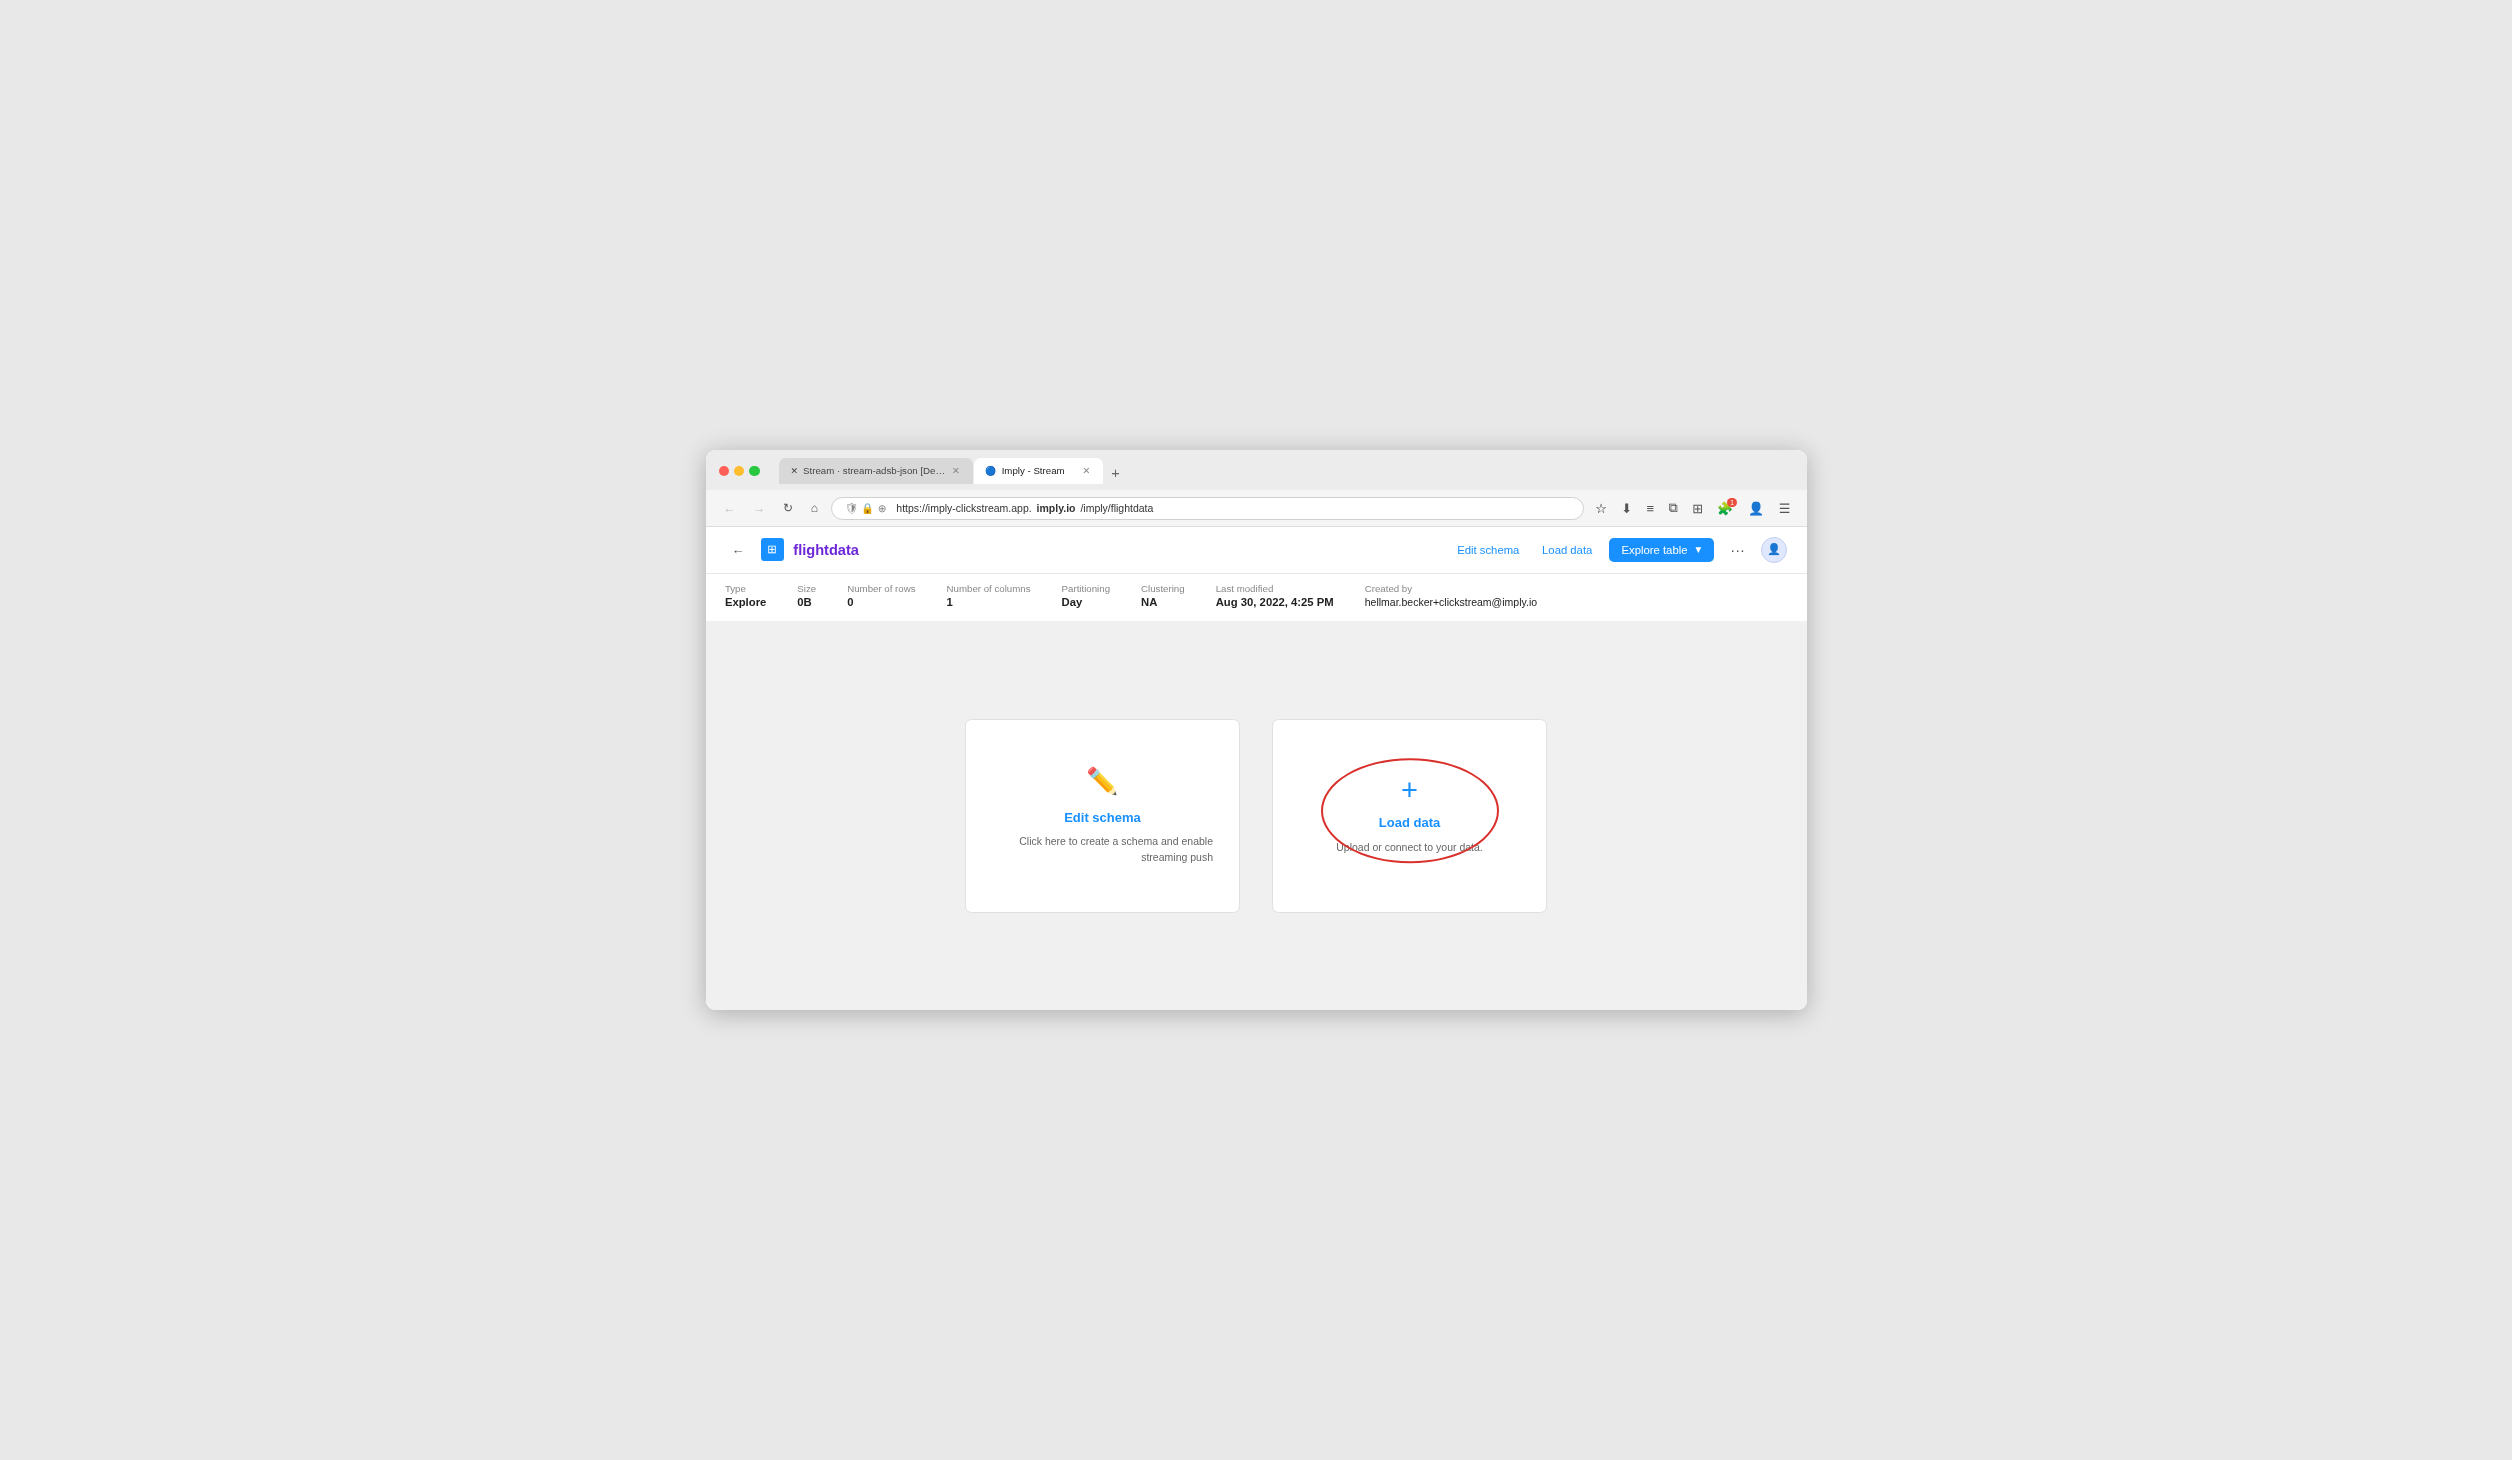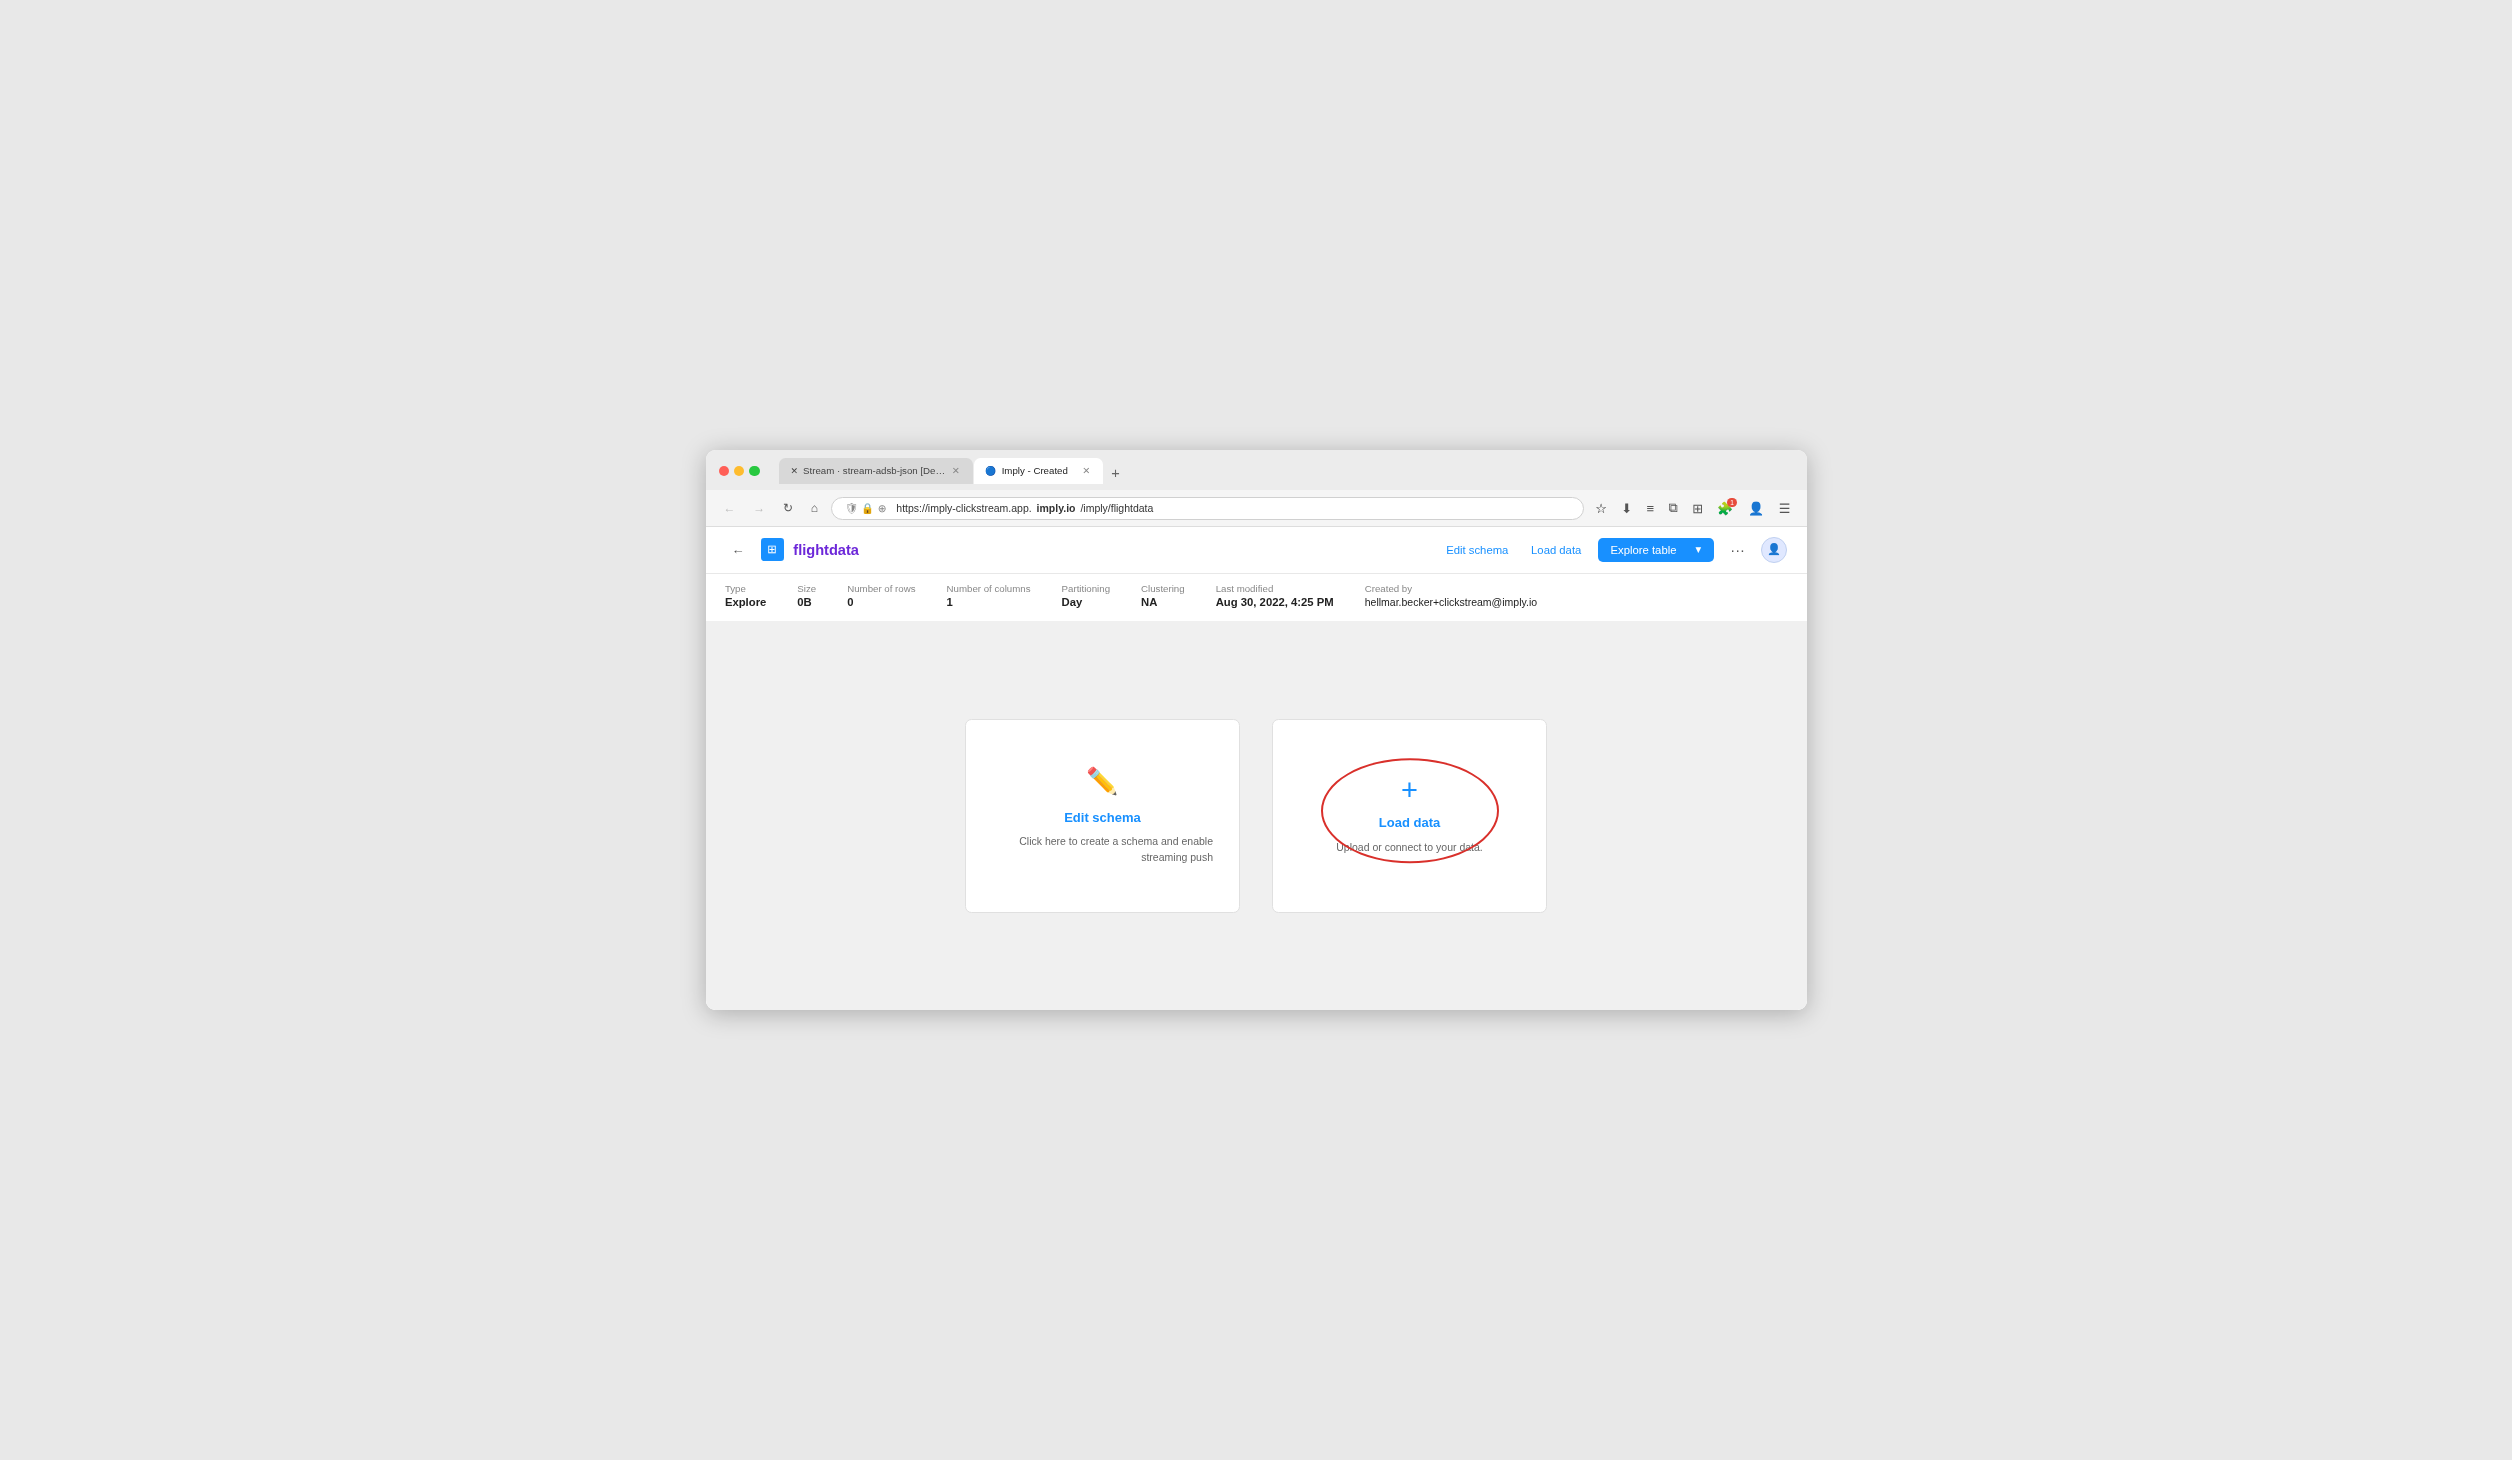--- a/index.html
+++ b/index.html
@@ -204,21 +204,21 @@
     .btn-primary {
       background: #1890ff;
       color: #fff;
       border: none;
       padding: 5.7px 13px;
       border-radius: 4.9px;
       font-size: 11.3px;
       cursor: pointer;
       display: flex;
       align-items: center;
-      gap: 19px;
+      gap: 8px;
     }
     .btn-more {
       background: none;
       border: none;
       font-size: 14.6px;
       color: #555;
       cursor: pointer;
       padding: 4.9px 6.5px;
       border-radius: 3.2px;
     }
@@ -332,21 +332,21 @@
         <div class="traffic-light tl-green"></div>
       </div>
       <div class="tabs-row">
         <div class="tab">
           <span class="tab-icon">✕</span>
           <span class="tab-label">Stream · stream-adsb-json [De…</span>
           <span class="tab-close">✕</span>
         </div>
         <div class="tab active">
           <span class="tab-icon">🔵</span>
-          <span class="tab-label">Imply - Created</span>
+          <span class="tab-label">Imply - Stream</span>
           <span class="tab-close">✕</span>
         </div>
         <button class="tab-new">+</button>
       </div>
     </div>
   </div>
 
   <div class="nav-bar">
     <button class="nav-btn disabled">←</button>
     <button class="nav-btn disabled">→</button>

